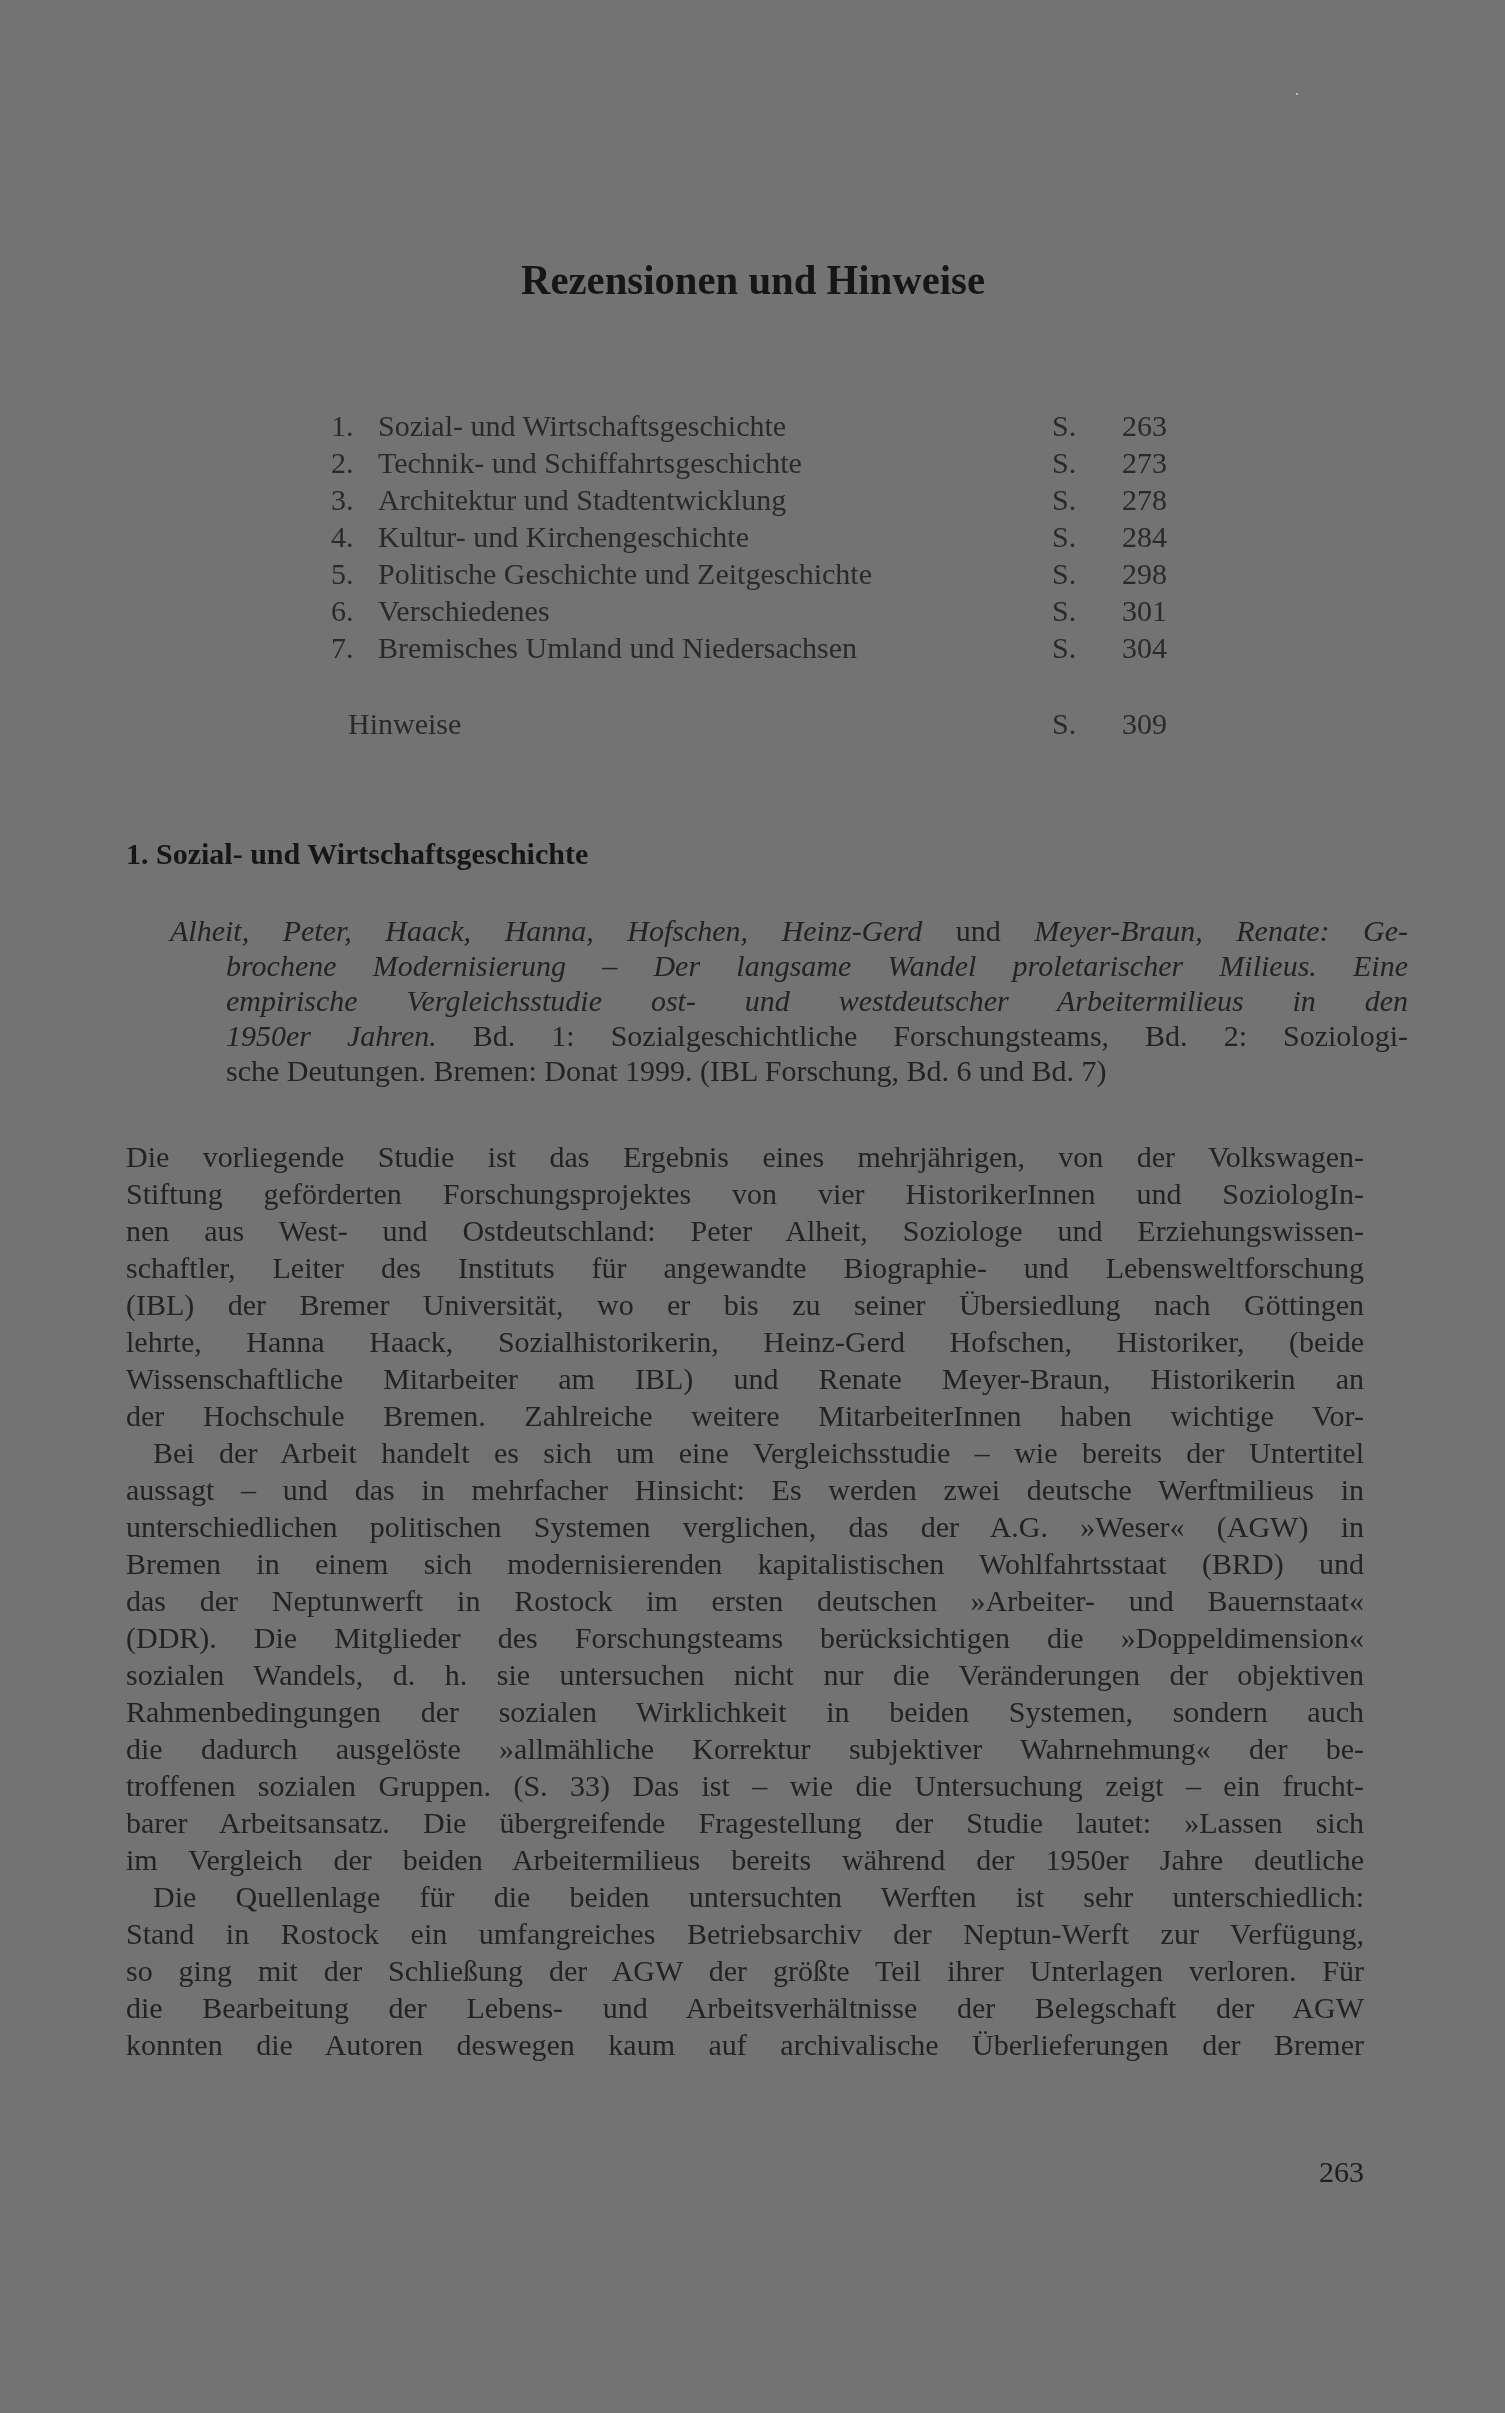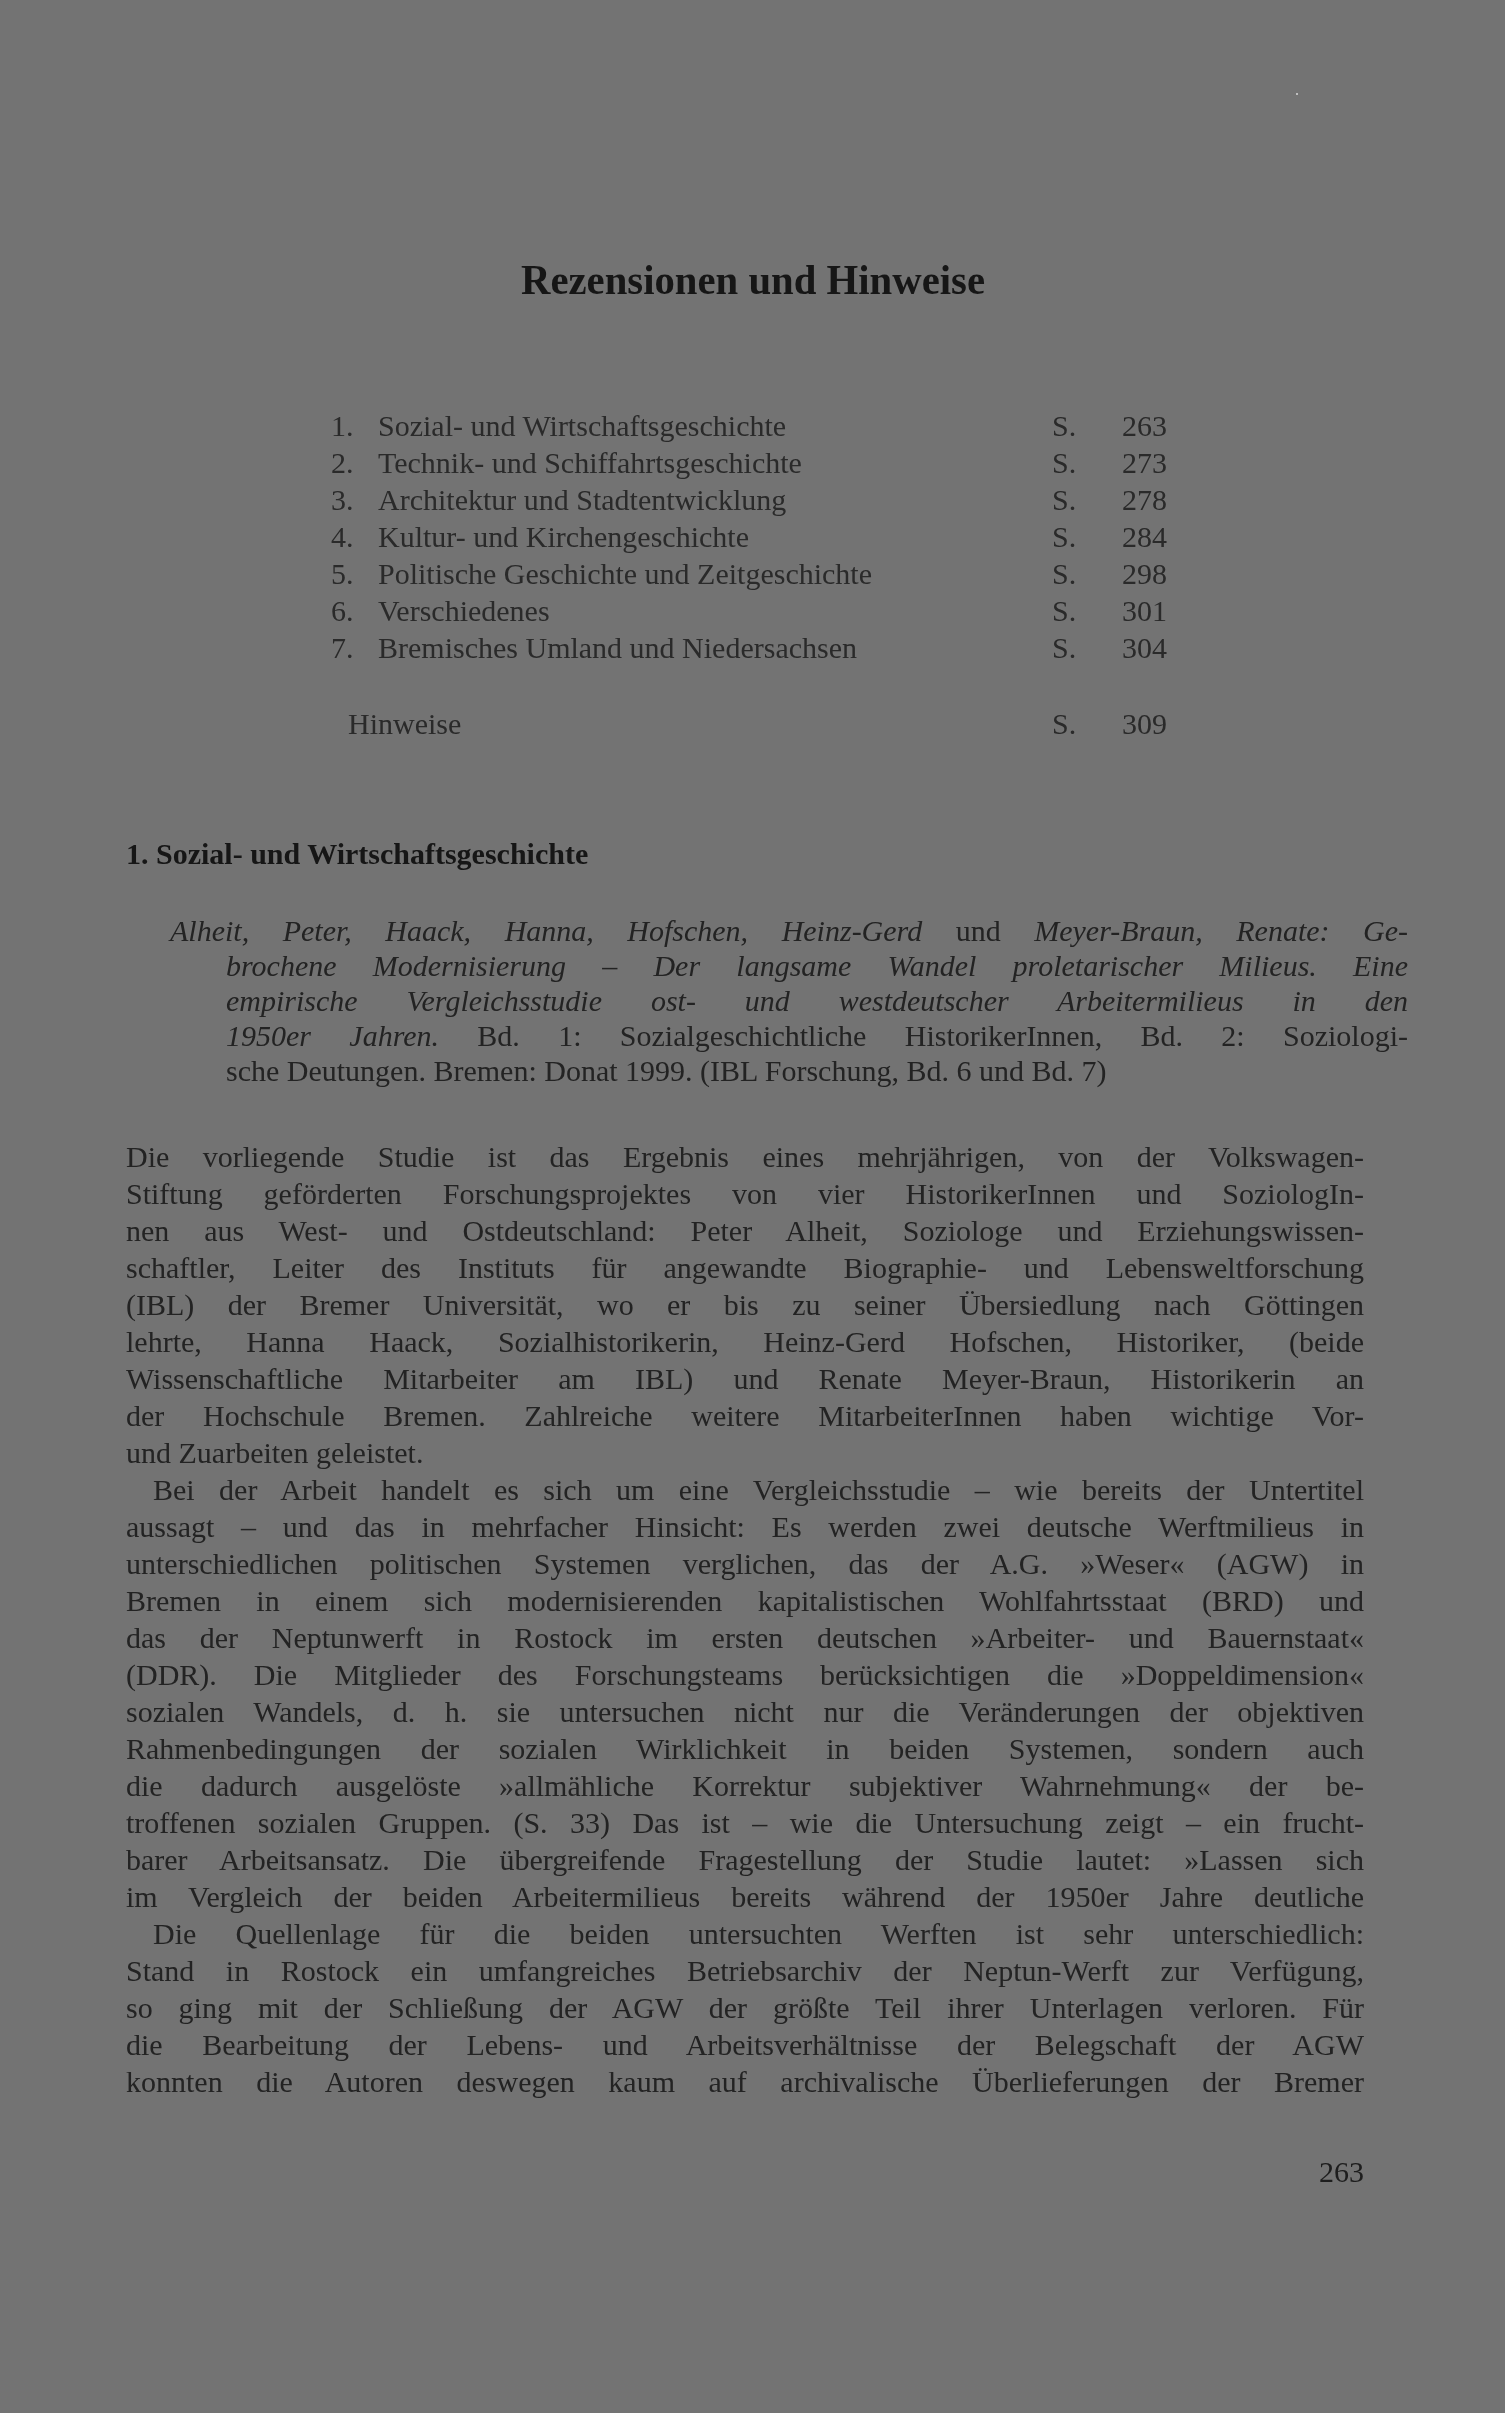--- a/index.html
+++ b/index.html
@@ -97,35 +97,34 @@
       <span class="toc-page">309</span>
     </div>
   </div>
 
   <div class="section-heading">1. Sozial- und Wirtschaftsgeschichte</div>
 
   <div class="citation" id="citation">
       <div class="cline"><span class="it">Alheit, Peter, Haack, Hanna, Hofschen, Heinz-Gerd</span><span> und </span><span class="it">Meyer-Braun, Renate: Ge-</span></div>
       <div class="cline indent"><span class="it">brochene Modernisierung – Der langsame Wandel proletarischer Milieus. Eine</span></div>
       <div class="cline indent"><span class="it">empirische Vergleichsstudie ost- und westdeutscher Arbeitermilieus in den</span></div>
-      <div class="cline indent"><span class="it">1950er Jahren.</span><span> Bd. 1: Sozialgeschichtliche HistorikerInnen, Bd. 2: Soziologi-</span></div>
+      <div class="cline indent"><span class="it">1950er Jahren.</span><span> Bd. 1: Sozialgeschichtliche Forschungsteams, Bd. 2: Soziologi-</span></div>
       <div class="cline indent last"><span>sche Deutungen. Bremen: Donat 1999. (IBL Forschung, Bd. 6 und Bd. 7)</span></div>
     </div>
 
   <div class="body" id="body-text">
       <div>
         <div class="bline">Die vorliegende Studie ist das Ergebnis eines mehrjährigen, von der Volkswagen-</div>
         <div class="bline">Stiftung geförderten Forschungsprojektes von vier HistorikerInnen und SoziologIn-</div>
         <div class="bline">nen aus West- und Ostdeutschland: Peter Alheit, Soziologe und Erziehungswissen-</div>
         <div class="bline">schaftler, Leiter des Instituts für angewandte Biographie- und Lebensweltforschung</div>
         <div class="bline">(IBL) der Bremer Universität, wo er bis zu seiner Übersiedlung nach Göttingen</div>
         <div class="bline">lehrte, Hanna Haack, Sozialhistorikerin, Heinz-Gerd Hofschen, Historiker, (beide</div>
         <div class="bline">Wissenschaftliche Mitarbeiter am IBL) und Renate Meyer-Braun, Historikerin an</div>
         <div class="bline">der Hochschule Bremen. Zahlreiche weitere MitarbeiterInnen haben wichtige Vor-</div>
-        <div class="bline last">und Zuarbeiten geleistet.</div>
       </div>
       <div>
         <div class="bline pi">Bei der Arbeit handelt es sich um eine Vergleichsstudie – wie bereits der Untertitel</div>
         <div class="bline">aussagt – und das in mehrfacher Hinsicht: Es werden zwei deutsche Werftmilieus in</div>
         <div class="bline">unterschiedlichen politischen Systemen verglichen, das der A.G. »Weser« (AGW) in</div>
         <div class="bline">Bremen in einem sich modernisierenden kapitalistischen Wohlfahrtsstaat (BRD) und</div>
         <div class="bline">das der Neptunwerft in Rostock im ersten deutschen »Arbeiter- und Bauernstaat«</div>
         <div class="bline">(DDR). Die Mitglieder des Forschungsteams berücksichtigen die »Doppeldimension«</div>
         <div class="bline">sozialen Wandels, d. h. sie untersuchen nicht nur die Veränderungen der objektiven</div>
         <div class="bline">Rahmenbedingungen der sozialen Wirklichkeit in beiden Systemen, sondern auch</div>

